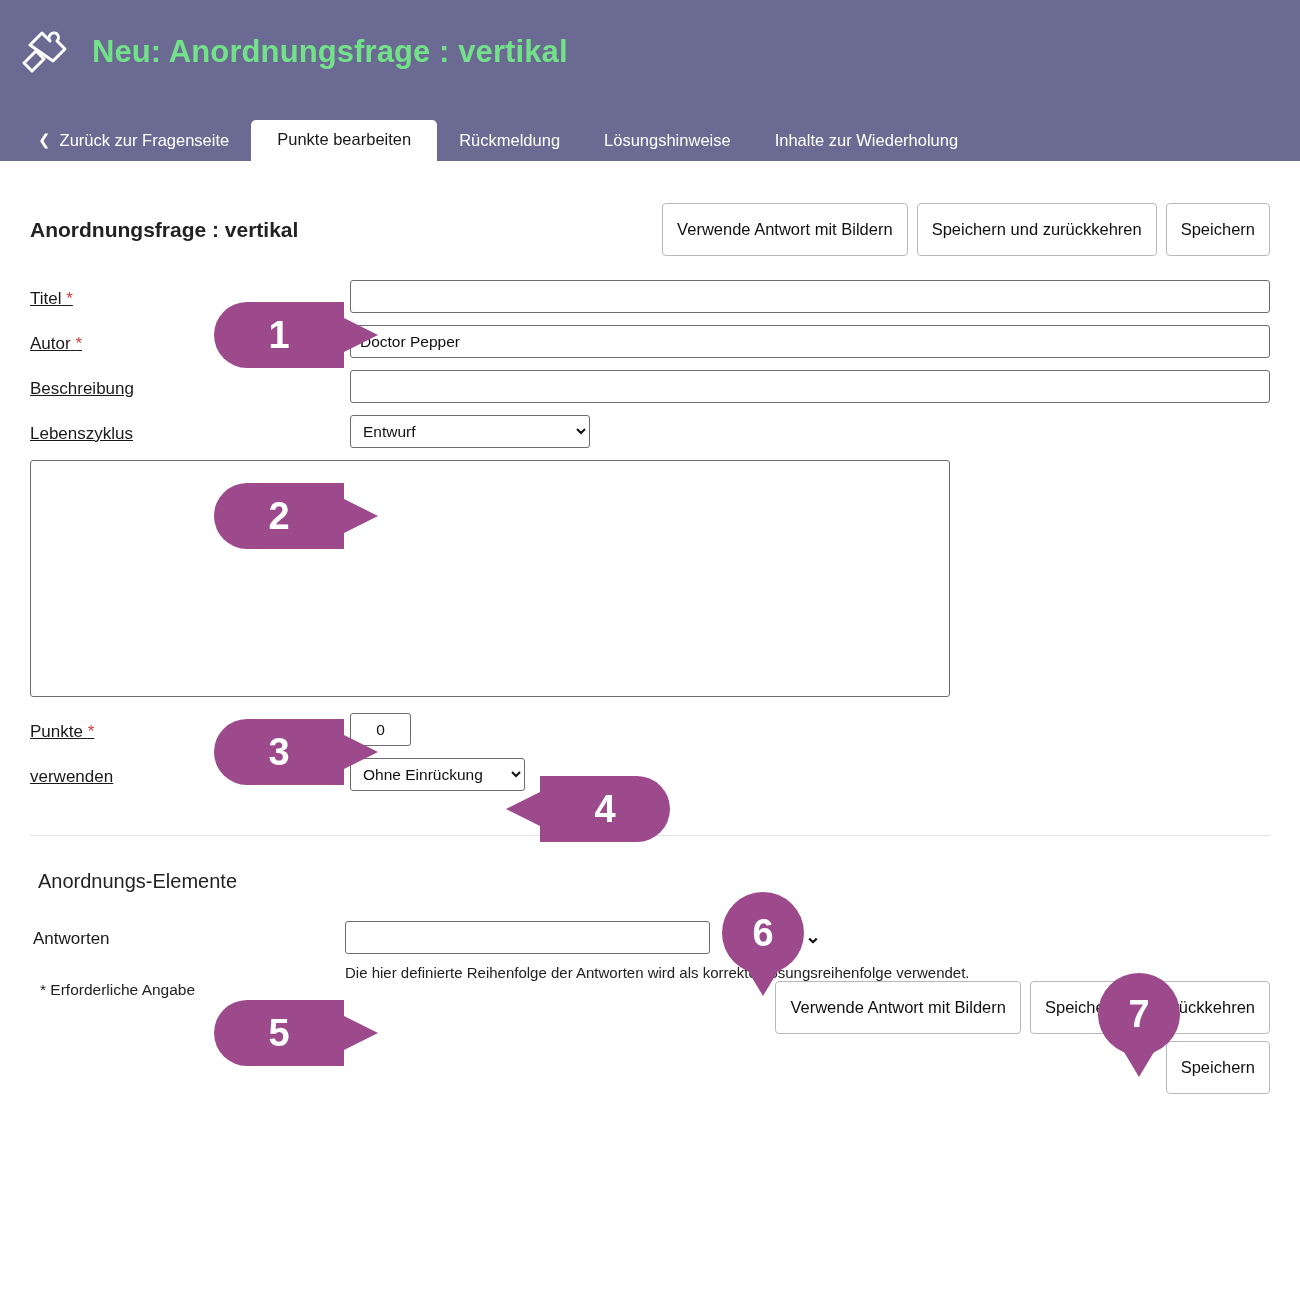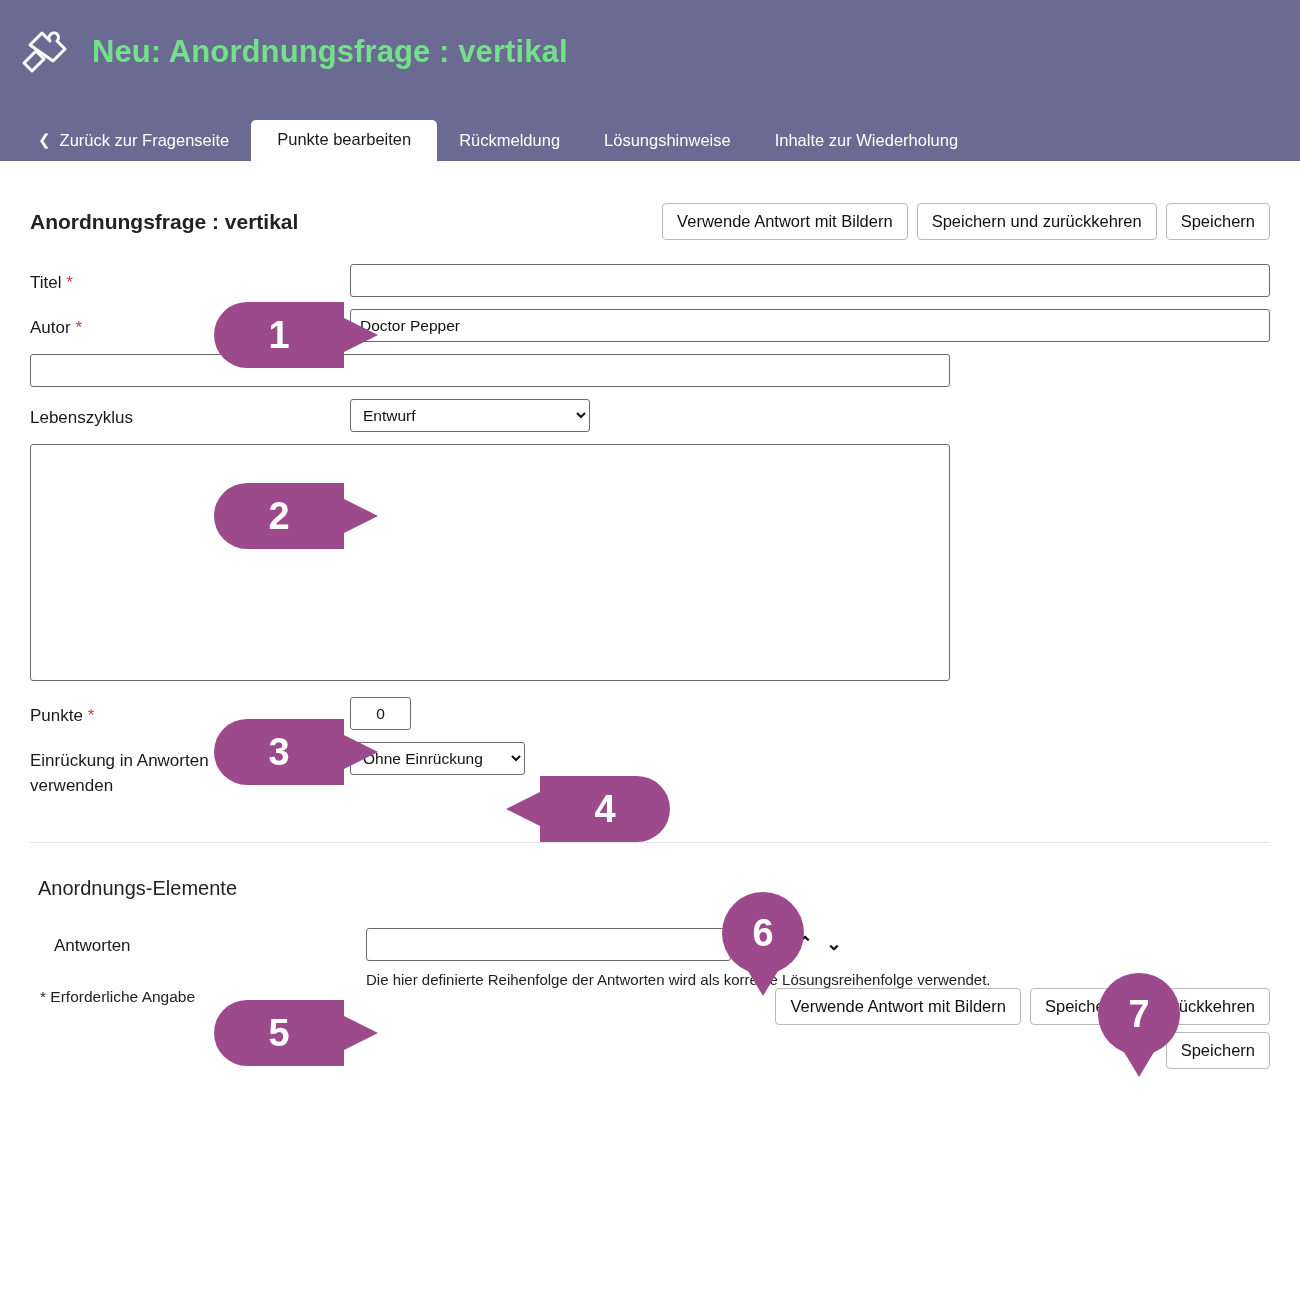--- a/index.html
+++ b/index.html
@@ -63,37 +63,38 @@
     justify-content: space-between;
     margin-top: 42px;
   }
   .section-title { font-size: 21px; font-weight: bold; color: #222; text-align: right; }
   .btn-row { display: flex; gap: 9px; }
   .btn {
     background: #ffffff;
     border: 1px solid #b9b9b9;
     border-radius: 4px;
     font-size: 16.5px;
-    padding: 8px 14px;
+    padding: 16px 14px;
     color: #111;
     font-family: "Liberation Sans", sans-serif;
     cursor: pointer;
     white-space: nowrap;
   }
 
   
   .form { margin-top: 24px; }
   .row { display: flex; align-items: flex-start; margin-bottom: 12px; }
   .label {
     width: 320px;
     flex: none;
     font-size: 17px;
     padding-top: 7px;
     color: #1a1a1a;
     line-height: 1.45;
+    text-decoration: underline;
   }
   .req { color: #d23b3b; }
   .field { flex: 1; }
 
   input[type="text"], textarea, select {
     font-family: "Liberation Sans", sans-serif;
     font-size: 15.5px;
     color: #111;
     border: 1px solid #6c6c6c;
     border-radius: 3px;
@@ -109,21 +110,21 @@
   .sel-life { width: 240px; height: 33px; padding: 6px 8px; }
   .ta-frage { width: 920px; height: 237px; resize: none; }
   .inp-punkte { width: 61px; height: 33px; text-align: center; }
   .sel-einr { width: 175px; height: 33px; padding: 6px 8px; }
 
   hr.sep { border: none; border-top: 1px solid #e2e2e2; margin: 44px 0 0 0; }
 
   .sub-title { font-size: 20px; font-weight: normal; margin: 34px 0 0 8px; color: #222; }
 
   .answers-row { display: flex; align-items: flex-start; margin-top: 28px; }
-  .answers-label { width: 312px; flex: none; font-size: 17px; padding-top: 8px; margin-left: 24px; }
+  .answers-label { width: 312px; flex: none; font-size: 17px; padding-top: 8px; margin-left: 3px; }
   .answer-input { width: 365px; height: 33px; }
   .ctrl-icons {
     display: flex; align-items: center; gap: 13px;
     margin-left: 13px; padding-top: 6px;
     font-size: 19px; font-weight: bold; color: #111;
   }
   .ctrl-icons span { cursor: pointer; line-height: 1; }
   .hint { font-size: 15px; color: #222; margin-top: 10px; }
 
   .footer-row { display: flex; align-items: flex-start; justify-content: space-between; }
@@ -249,20 +250,21 @@
         <div class="label">
           <span>Autor</span>
           <span class="req">*</span>
         </div>
         <div class="field">
           <input type="text" class="inp-wide" value="Doctor Pepper" style="">
         </div>
       </div>
 
       <div class="row">
+        <div class="label">Beschreibung</div>
         <div class="field">
           <input type="text" class="inp-wide" value="" style="">
         </div>
       </div>
 
       <div class="row">
         <div class="label">Lebenszyklus</div>
         <div class="field">
           <select class="sel-life">
             <option>Entwurf</option>
@@ -281,21 +283,20 @@
           <span>Punkte</span>
           <span class="req">*</span>
         </div>
         <div class="field">
           <input type="text" class="inp-punkte" value="0" style="">
         </div>
       </div>
 
       <div class="row">
         <div class="label">
-          <div>Einrückung in Anworten</div>
           <div>verwenden</div>
         </div>
         <div class="field">
           <select class="sel-einr">
             <option>Ohne Einrückung</option>
           </select>
         </div>
       </div>
 
     </div>

